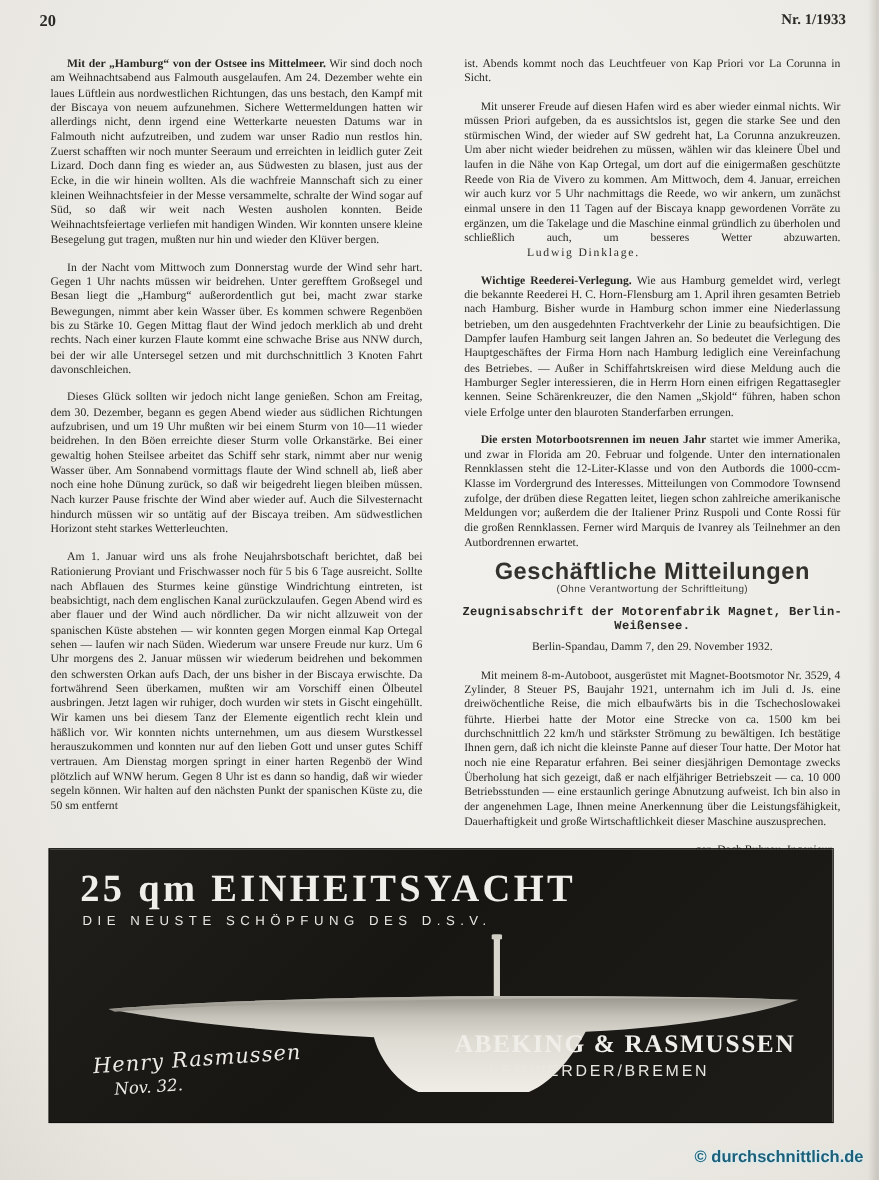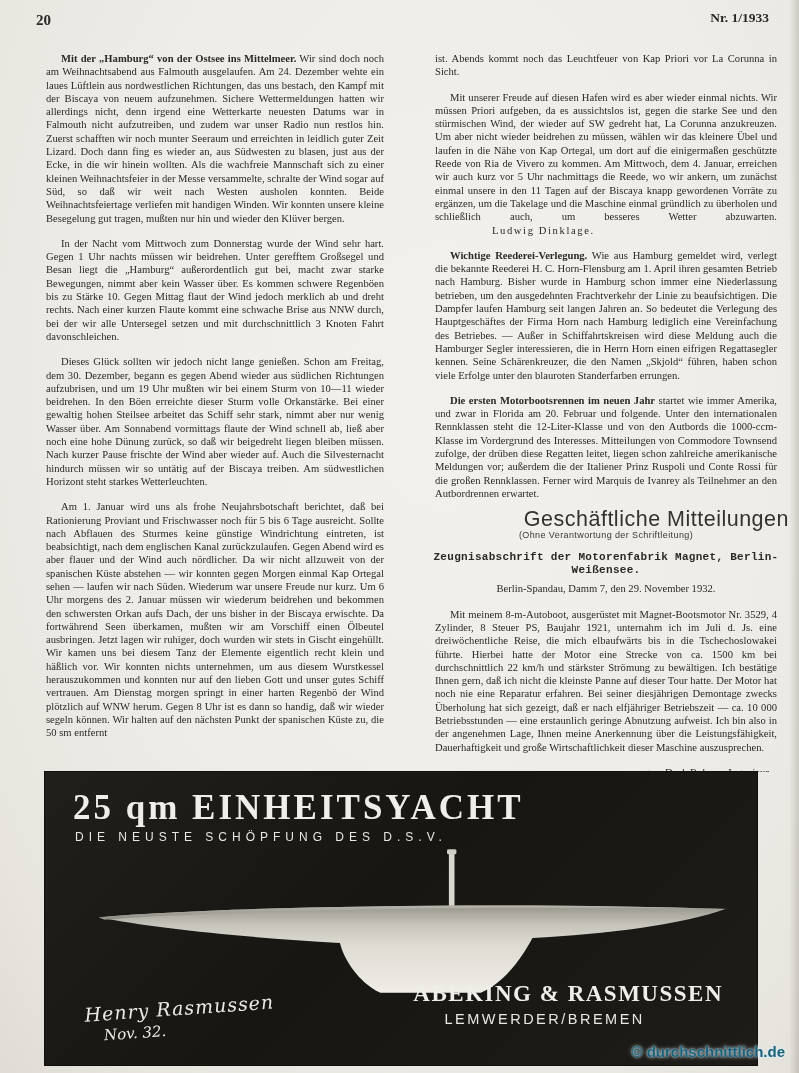--- a/index.html
+++ b/index.html
@@ -12,36 +12,36 @@
   }
   .page::after{content:"";position:absolute;top:0;right:0;width:10px;height:100%;
     background:linear-gradient(to right, rgba(0,0,0,0), rgba(60,55,45,.18));pointer-events:none;}
   
   .pg-num{position:absolute;top:12px;left:36px;font-size:15px;font-weight:bold;}
   .issue{position:absolute;top:10px;right:30px;font-size:13.5px;font-weight:bold;}
   
   .col{position:absolute;top:40px;height:732px;overflow:hidden;
        font-size:10.6px;line-height:13.3px;text-align:justify;}
   .col-left{left:34px;width:362px;}
-  .col-right{left:423px;width:366px;}
+  .col-right{left:410px;width:366px;}
   .col p{margin:12px;}
   .col p.ind{text-indent:15px;}
   .lead{font-weight:bold;}
   .sig-inline{display:inline-block;margin-left:42px;letter-spacing:1.6px;}
   
-  .sec-title{margin-top:13px;text-align:right;font-family:"Liberation Sans", sans-serif;
-    font-size:21.5px;font-weight:400;letter-spacing:.5px;color:#34322d;}
+  .sec-title{margin-top:13px;text-align:center;font-family:"Liberation Sans", sans-serif;
+    font-size:21.5px;font-weight:700;letter-spacing:.5px;color:#34322d;}
   .sec-sub{text-align:center;font-family:"Liberation Sans", sans-serif;font-size:9px;
     letter-spacing:.4px;margin-top:2px;color:#3a3833;}
   .sec-head{margin-top:9px;text-align:center;font-weight:bold;font-size:11px;letter-spacing:.3px;font-family:Liberation Mono, monospace;}
   .dateline{text-align:center;margin-top:5px;font-size:10.6px;}
   .letter-body{margin-top:1px;}
   .letter-sig{text-align:right;padding-right:18px;margin-top:2px;}
   
-  .ad{position:absolute;left:45px;top:772px;width:712px;height:293px;
+  .ad{position:absolute;left:45px;top:772px;width:712px;height:248px;
       background:linear-gradient(135deg,#201f1b 0%,#171613 45%,#1d1c18 100%);
       box-shadow:0 0 0 1px #11100e;overflow:hidden;color:#efede7;}
   .ad-headline{position:absolute;left:28px;top:16px;font-family:"Liberation Serif", serif;
       font-size:35px;font-weight:bold;letter-spacing:3px;color:#f0eee8;}
   .ad-subheadline{position:absolute;left:30px;top:58px;font-family:"Liberation Sans", sans-serif;
       font-size:12px;letter-spacing:5px;color:#e9e7e0;}
   .ad-art{position:absolute;left:18px;top:70px;width:676px;height:158px;}
   .ad-sig{position:absolute;left:40px;bottom:26px;transform:rotate(-4deg);
       font-style:italic;font-family:"DejaVu Serif", serif;color:#eceae3;}
   .ad-sig .l1{font-size:19px;letter-spacing:1px;}

